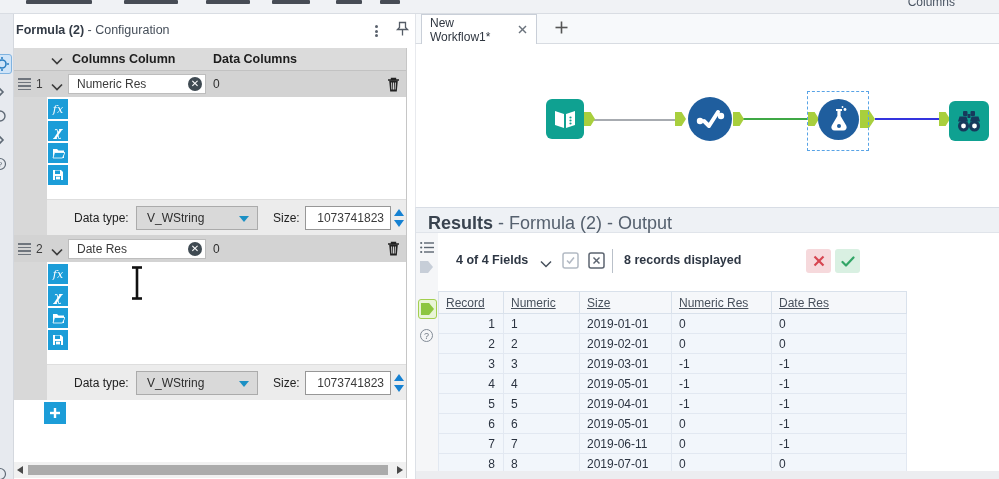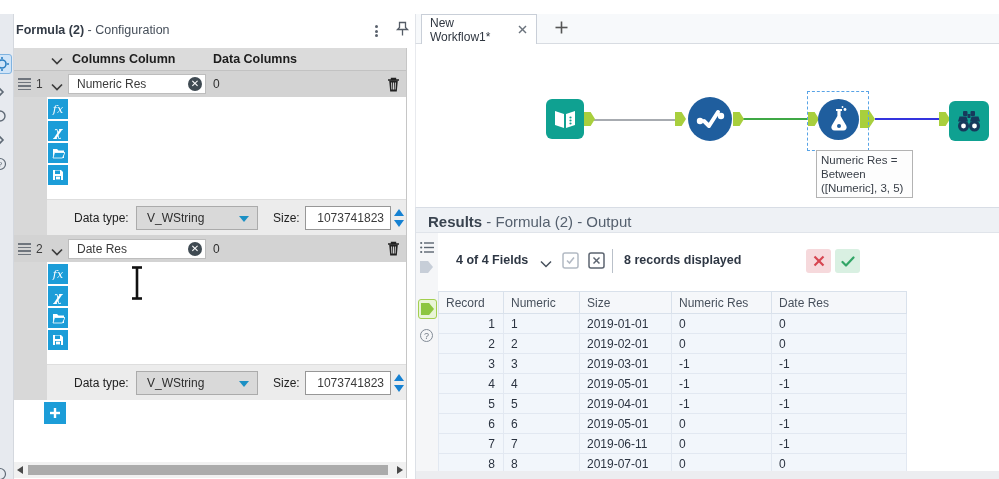--- a/index.html
+++ b/index.html
@@ -72,50 +72,59 @@
   .tealbox { width:38px; height:40px; background:#0fa191; border-radius:6px; display:flex; align-items:center; justify-content:center; }
   .bluecirc { width:44px; height:44px; background:#1f5e9e; border-radius:50%; display:flex; align-items:center; justify-content:center; }
   .anchor { position:absolute; background:#a8cf3d; clip-path:polygon(0 0,60% 0,100% 50%,60% 100%,0 100%); }
   .wire { position:absolute; }
   .selbox { position:absolute; border:1.5px dashed #58a3e6; background:transparent; }
   .annot { position:absolute; left:400px; top:106px; width:97px; height:48px; background:#fdfdfd; border:1px solid #b3b3b3; padding:2px 4px; font-size:11.5px; line-height:14px; color:#3a4049; }
 
   
   .results { position:absolute; left:415px; top:207px; width:584px; height:272px; background:#fff; border-left:1px solid #dde1e7; }
   .res-header { position:absolute; left:0; top:0; width:584px; height:26px; background:#eef1f5; border-top:1px solid #d8dde5; border-bottom:1px solid #e0e4ea; }
-  .res-title { position:absolute; left:12px; top:5px; color:#55606e; font-size:15px; }
+  .res-title { position:absolute; left:12px; top:5px; color:#55606e; font-size:18px; }
   .res-title b { color:#39434f; }
   .res-strip { position:absolute; left:0; top:26px; width:22px; height:238px; background:#f5f6f8; }
   .pent { width:13px; height:12px; clip-path:polygon(0 0,62% 0,100% 50%,62% 100%,0 100%); }
   .pent-gray { background:#c7ced8; }
   .pent-hl { position:absolute; left:2px; top:66px; width:19px; height:20px; background:#e9f5d7; border:1px solid #a3cf4f; border-radius:3px; display:flex; align-items:center; justify-content:center; }
   .pent-green { background:#8dc63f; }
   .helpc { width:13px; height:13px; border:1px solid #828b96; border-radius:50%; color:#717a85; font-size:9px; line-height:12px; text-align:center; }
   .fields-sum { position:absolute; left:40px; top:46px; font-weight:bold; color:#2e3744; font-size:12.5px; }
   .fs-caret { position:absolute; left:124px; top:50px; }
   .tbic { position:absolute; top:45px; }
   .tbdiv { position:absolute; left:196px; top:42px; width:1px; height:24px; background:#b9c0c9; }
   .rec-sum { position:absolute; left:208px; top:46px; font-weight:bold; color:#2e3744; font-size:12.5px; }
   .btn-red { position:absolute; left:390px; top:42px; width:25px; height:24px; background:#f6d9dc; border-radius:3px; display:flex; align-items:center; justify-content:center; }
   .btn-green { position:absolute; left:419px; top:42px; width:25px; height:24px; background:#d9f0e2; border-radius:3px; display:flex; align-items:center; justify-content:center; }
   .searchbox { position:absolute; left:452px; top:41px; width:126px; height:26px; background:#fff; border:1px solid #d7dde4; border-radius:3px; display:flex; align-items:center; padding-left:7px; gap:5px; }
   .searchbox input { border:0; outline:0; width:90px; font-size:12.5px; color:#444; font-family:"Liberation Sans",sans-serif; background:transparent; }
   .searchbox input::placeholder { color:#8a929c; }
   .rtable { position:absolute; left:22px; top:84px; border-collapse:collapse; }
-  .rtable th { background:#f5f7fa; border:1px solid #d9e1eb; color:#47505c; font-weight:normal; text-align:left; padding:0 0 0 7px; height:22px; font-size:12px; }
+  .rtable th { background:#f5f7fa; border:1px solid #d9e1eb; color:#47505c; font-weight:normal; text-align:left; padding:0 0 0 7px; height:22px; font-size:12px;text-decoration:underline; }
   .rtable td { background:#f2f6fb; border:1px solid #e2e8f1; height:20px; padding:0 0 0 7px; color:#2b3340; font-size:12px; }
   .rtable td.cnum { text-align:right; padding:0 8px 0 0; }
   .res-bottom { position:absolute; left:0; top:264px; width:584px; height:8px; background:#ecedf0; }
   .vdivider { position:absolute; left:410px; top:14px; width:5px; height:465px; background:#fff; }
 </style>
 </head>
 <body>
 
 <div id="app">
 
+  <div class="topbar">
+    <span class="dash" style="left:26px;width:66px"></span>
+    <span class="dash" style="left:124px;width:54px"></span>
+    <span class="dash" style="left:206px;width:44px"></span>
+    <span class="dash" style="left:272px;width:38px"></span>
+    <span class="dash" style="left:336px;width:26px"></span>
+    <span class="dash" style="left:380px;width:20px"></span>
+    <span class="columns-lbl">Columns</span>
+  </div>
 
   <div class="config">
 
     <div class="cfg-strip">
       <span class="strip-ic strip-hl" style="top:40px">
         <svg width="18" height="18" viewBox="0 0 18 18">
             <circle cx="9" cy="9" r="4" fill="none" stroke="#2b7fc2" stroke-width="1.6"></circle>
             <g stroke="#2b7fc2" stroke-width="1.6">
               <line x1="9" y1="2" x2="9" y2="4"></line>
               <line x1="9" y1="14" x2="9" y2="16"></line>
@@ -425,25 +434,20 @@
               <path d="M23.5 8.5h-7l-1.5 5h10z"></path>
               <circle cx="8.5" cy="18" r="5.5"></circle>
               <circle cx="19.5" cy="18" r="5.5"></circle>
             </g>
             <circle cx="8.5" cy="18" r="2.4" fill="#fff"></circle>
             <circle cx="19.5" cy="18" r="2.4" fill="#fff"></circle>
           </svg>
       </div>
     </div>
 
-    <div class="annot">
-      <div>Numeric Res =</div>
-      <div>Between</div>
-      <div>([Numeric], 3, 5)</div>
-    </div>
   </div>
 
   <div class="results">
     <div class="res-header">
       <span class="res-title"><b>Results</b> <span>- Formula (2) - Output</span></span>
     </div>
 
     <div class="res-strip">
       <span style="position:absolute;left:4px;top:8px">
         <svg width="15" height="13" viewBox="0 0 15 13">

